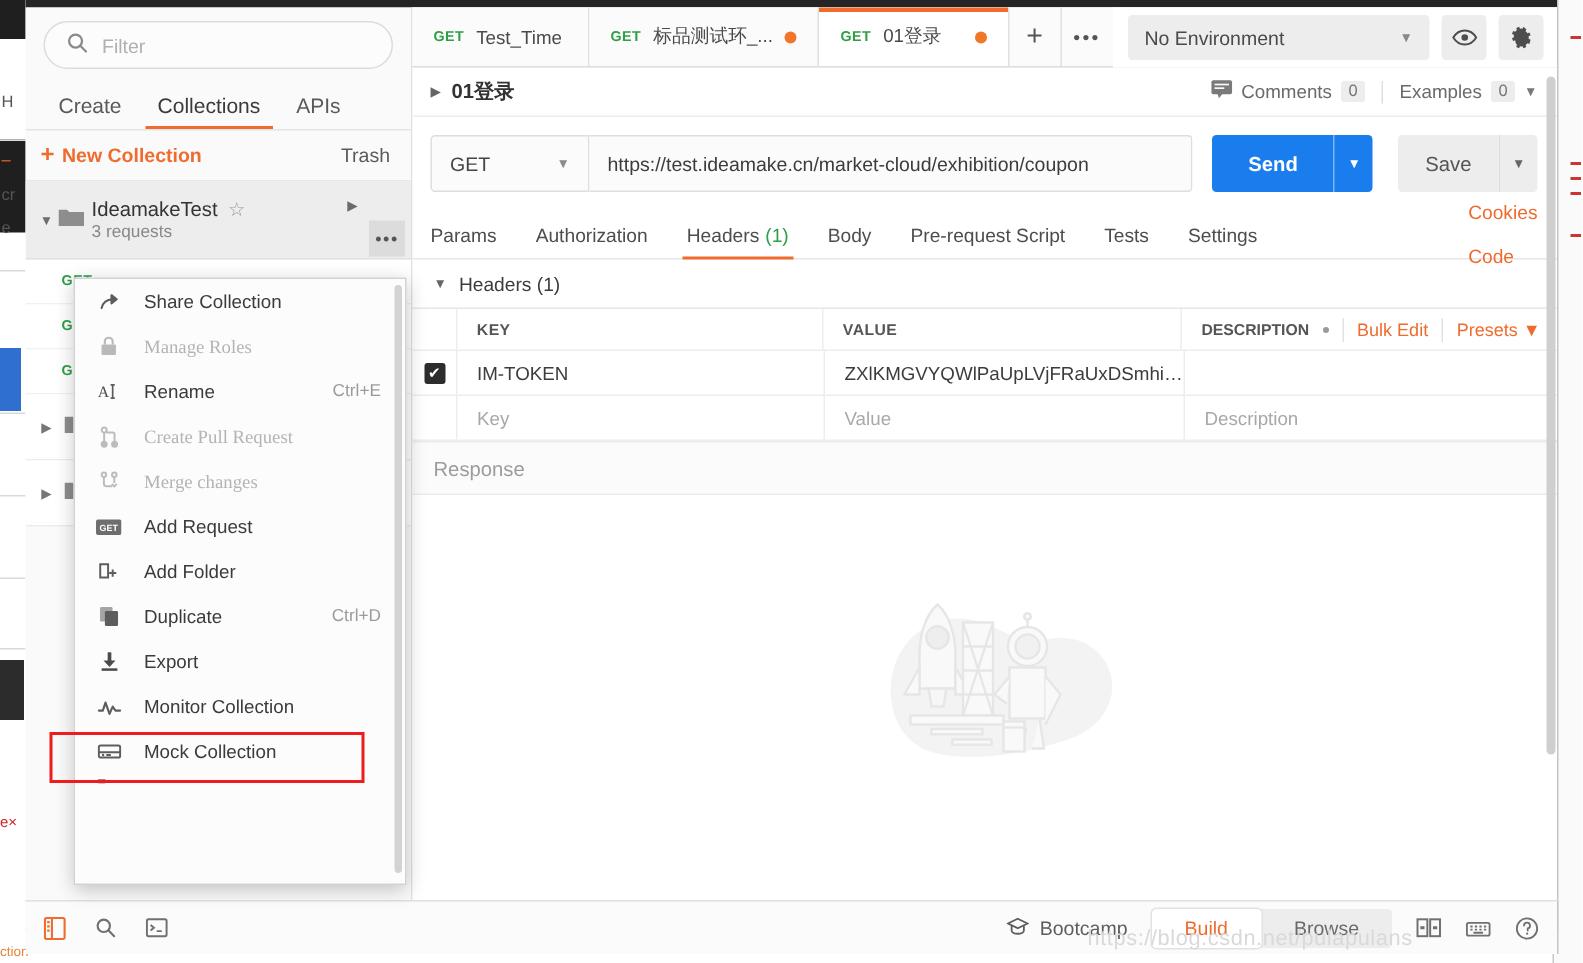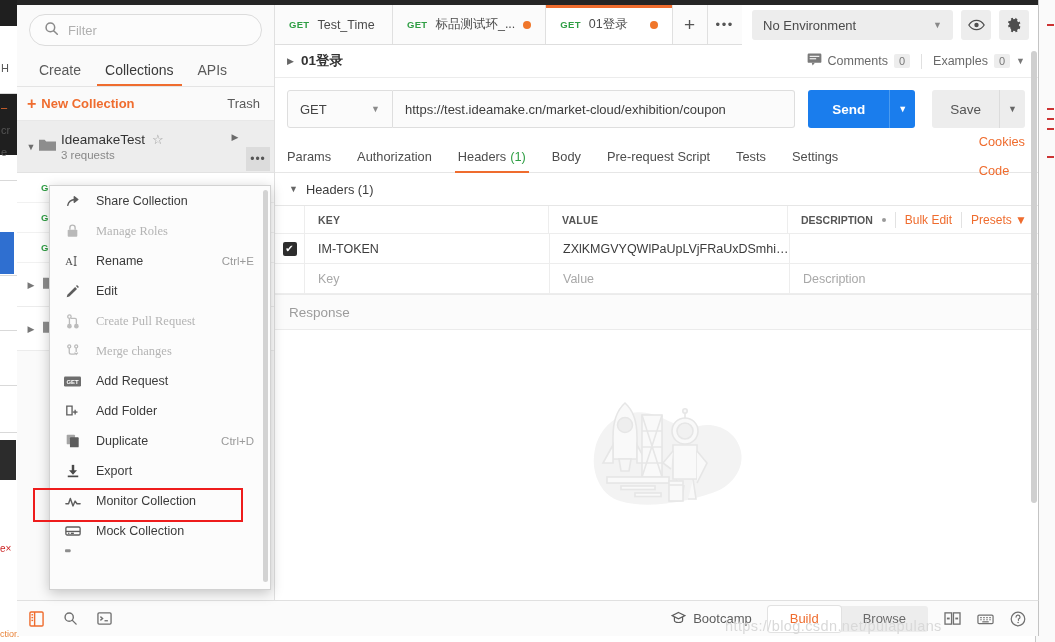--- a/index.html
+++ b/index.html
@@ -348,30 +348,20 @@
           <text x="-0.4" y="12.2" font-size="12" font-family="Liberation Serif, serif" fill="#4a4a4a" stroke="none">A</text>
           <line x1="11" y1="3" x2="11" y2="13"></line>
             <line x1="9.4" y1="3" x2="12.6" y2="3"></line>
             <line x1="9.4" y1="13" x2="12.6" y2="13"></line>
         </svg>
       </span>
       <span class="lbl">Rename</span>
       <span class="sc">Ctrl+E</span>
     </div>
 
-    <div class="ctx-item">
-      <span class="ico">
-        <svg width="14" height="14" viewBox="0 0 16 16" fill="#5d5d5d">
-          <path d="M1.6 12.2 10.4 3.4l2.2 2.2-8.8 8.8-3 .8z"></path>
-            <path d="M11.4 2.4l1.2-1.2 2.2 2.2-1.2 1.2z"></path>
-        </svg>
-      </span>
-      <span class="lbl">Edit</span>
-      <span class="sc"></span>
-    </div>
 
 
     <div class="ctx-item disabled">
       <span class="ico">
         <svg width="14" height="15" viewBox="0 0 14 16" fill="none" stroke="#bcbcbc" stroke-width="1.4">
           <circle cx="3.2" cy="2.8" r="1.8"></circle>
             <circle cx="3.2" cy="13" r="1.8" fill="#bcbcbc"></circle>
           <circle cx="10.6" cy="13" r="1.8" fill="#bcbcbc"></circle>
             <path d="M3.2 4.8v6.4M10.6 11.2V6a1.4 1.4 0 0 0-1.4-1.4H4.8"></path>
         </svg>

